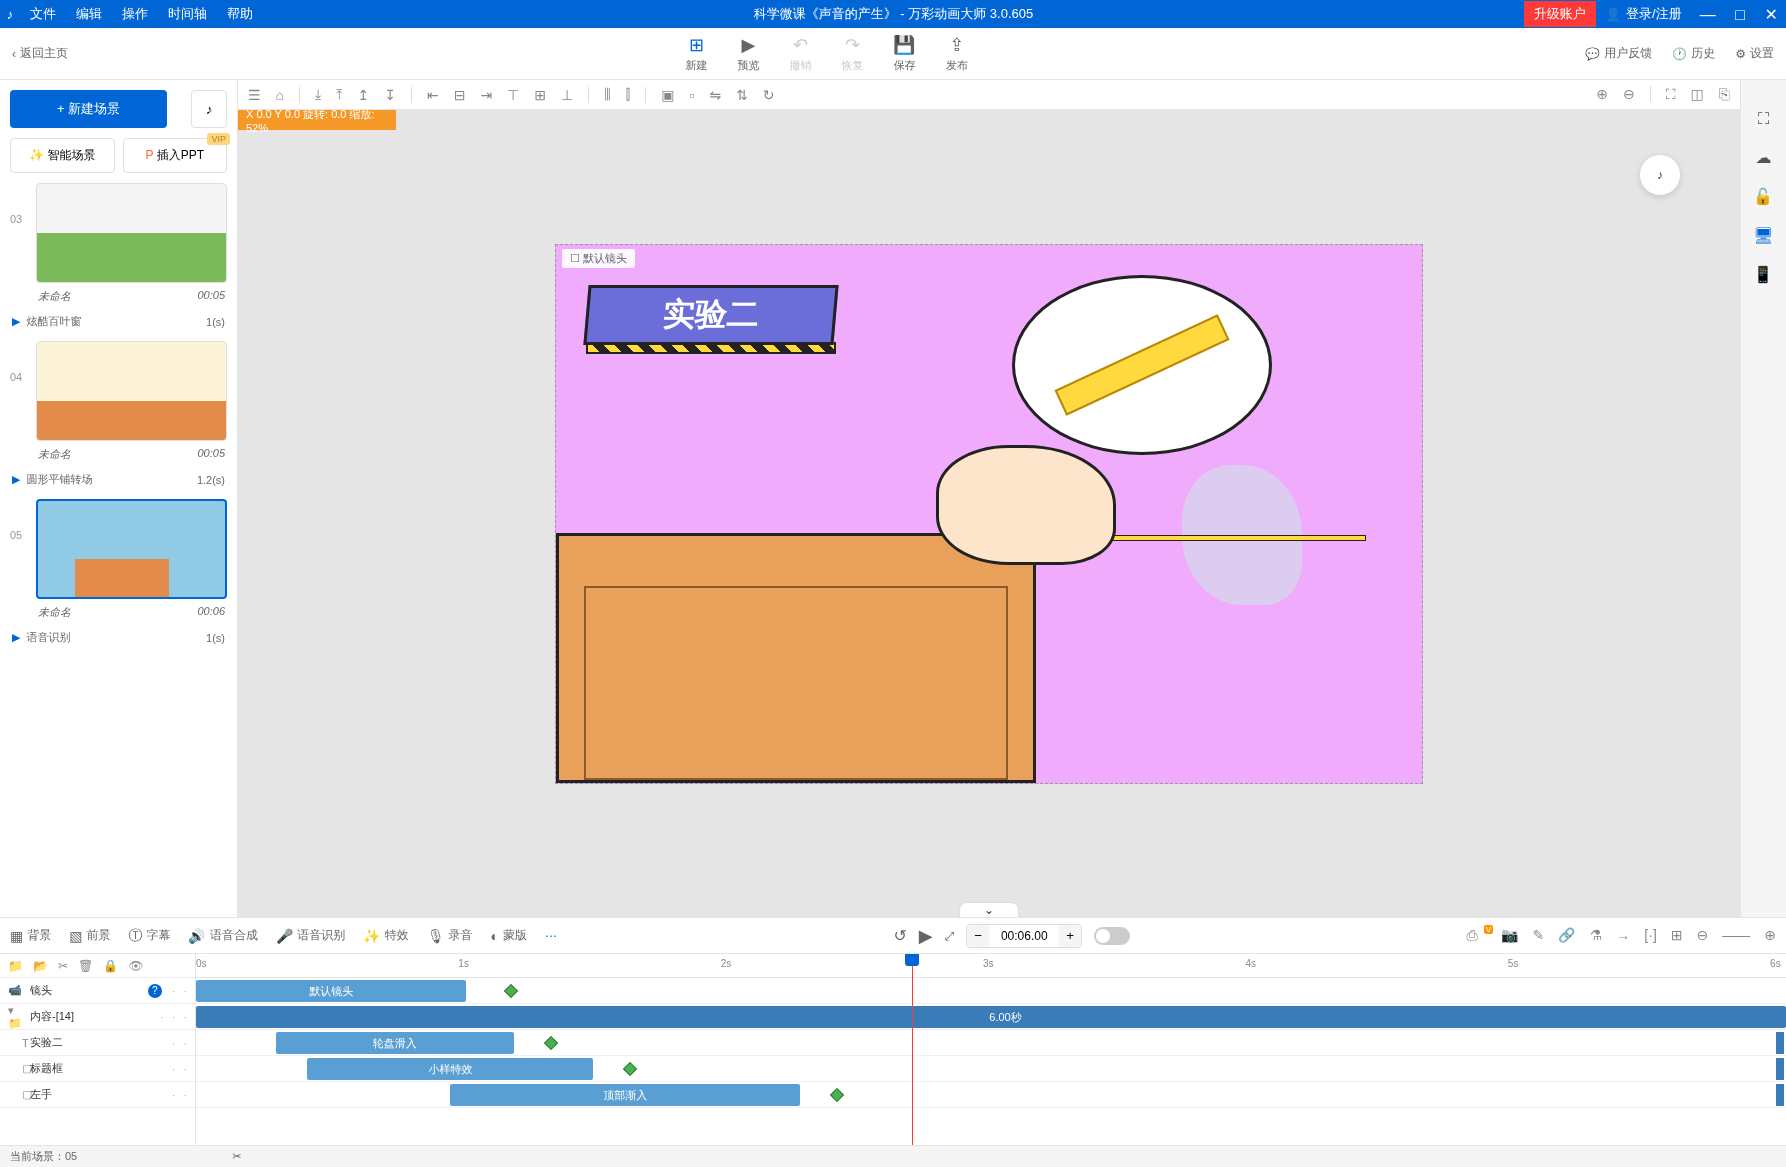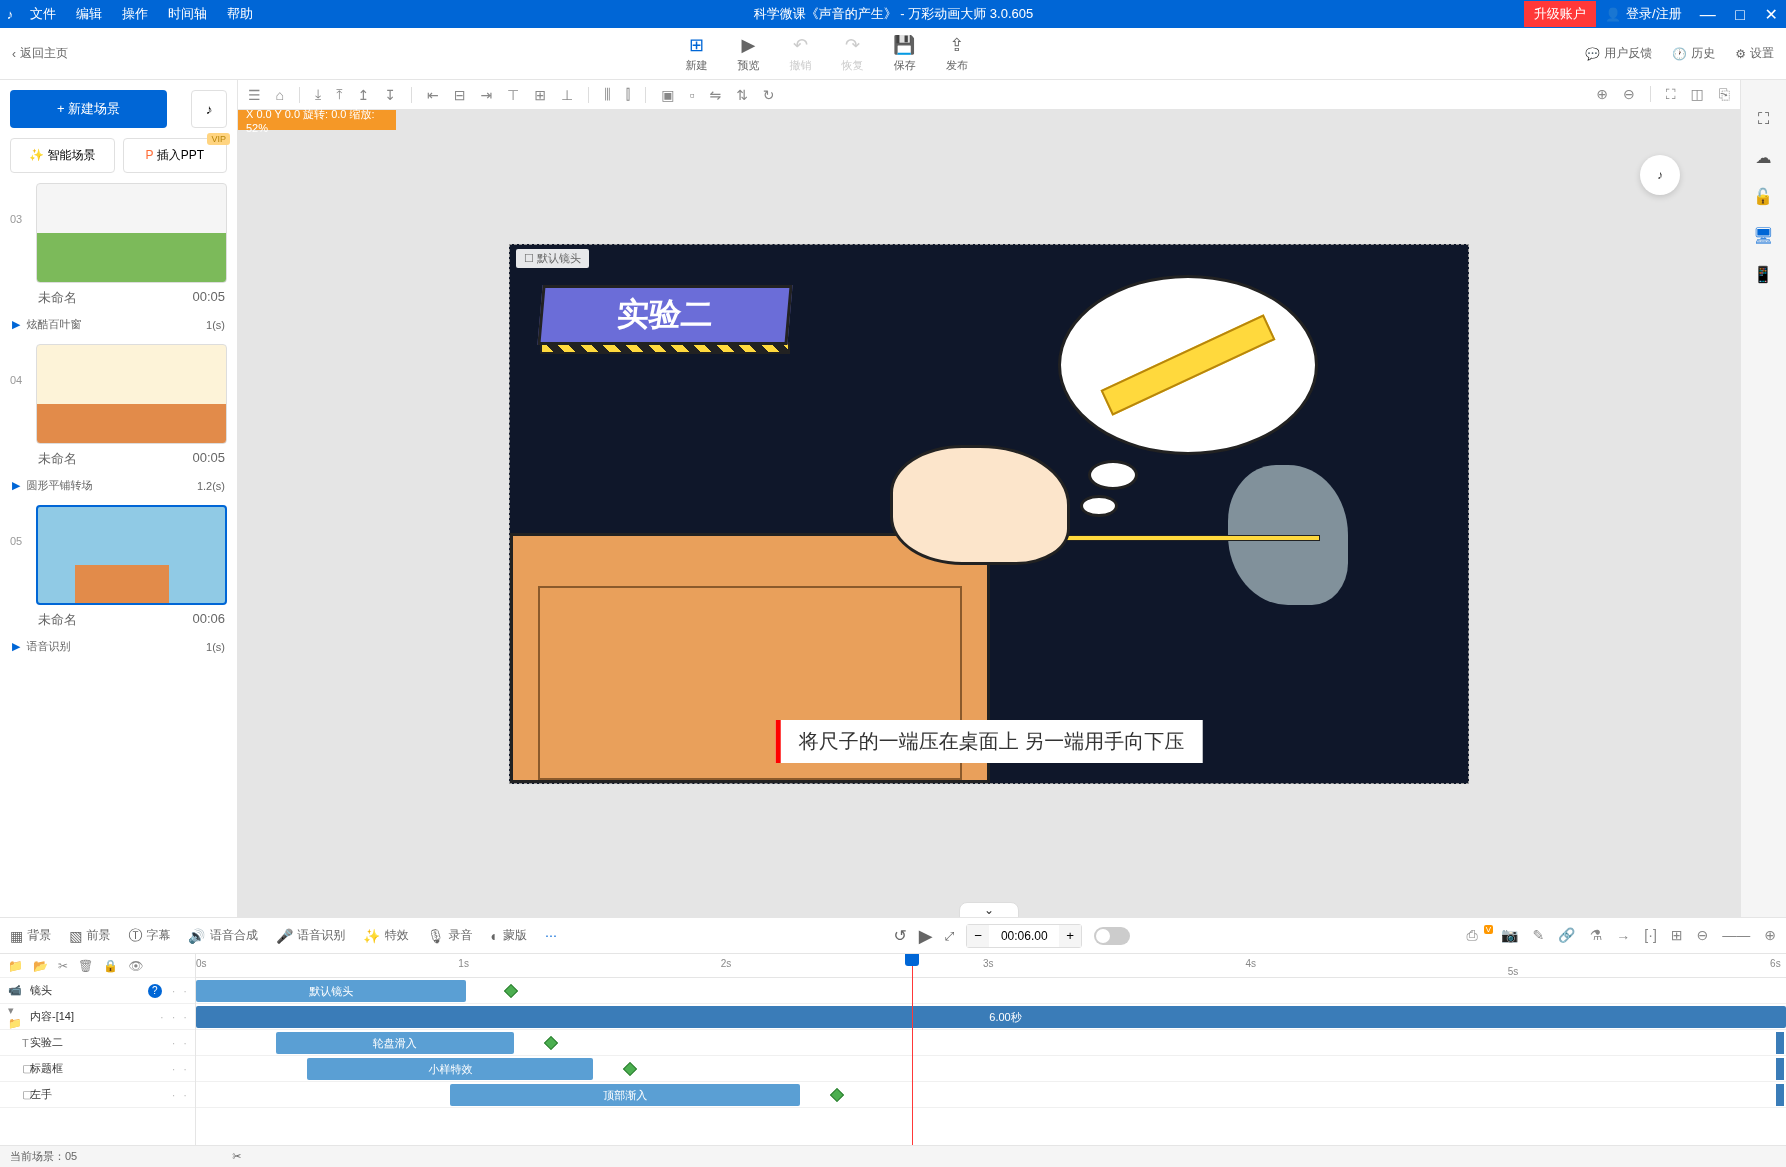--- a/index.html
+++ b/index.html
@@ -36,40 +36,40 @@
     .scene-sub-actions { padding: 0 10px 10px; display: flex; gap: 8px; }
     .sub-btn { flex: 1; background: #fff; border: 1px solid #e0e0e0; padding: 8px; border-radius: 4px; cursor: pointer; font-size: 12px; position: relative; }
     .vip-badge { position: absolute; top: -6px; right: -4px; background: #ffd480; color: #b8860b; font-size: 9px; padding: 1px 4px; border-radius: 3px; }
     .scene-list { flex: 1; overflow-y: auto; padding: 0 10px; }
     .scene-item { margin-bottom: 8px; }
     .scene-row { display: flex; align-items: flex-start; gap: 6px; }
     .scene-num { width: 20px; font-size: 11px; color: #999; padding-top: 30px; }
     .scene-card { flex: 1; }
     .scene-thumb { width: 100%; height: 100px; background: #a8d5e5; border-radius: 4px; border: 1px solid #ddd; position: relative; overflow: hidden; }
     .scene-thumb.selected { border: 2px solid #0066d6; }
-    .scene-info { display: flex; justify-content: space-between; padding: 6px 2px; font-size: 13px; color: #666; }
+    .scene-info { display: flex; justify-content: space-between; padding: 6px 2px; font-size: 11px; color: #666; font-style: italic; }
     .transition-row { display: flex; align-items: center; padding: 4px 2px; font-size: 11px; color: #666; }
     .transition-row .play-icon { color: #0066d6; margin-right: 6px; }
     .transition-time { margin-left: auto; }
     
     
     .thumb03 { background: linear-gradient(180deg, #f5f5f5 50%, #7cba5a 50%); }
     .thumb04 { background: linear-gradient(180deg, #fdf3d8 60%, #e28b4a 60%); }
     .thumb05 { background: #90cae5; position: relative; }
     .thumb05::after { content: ''; position: absolute; bottom: 0; left: 20%; width: 50%; height: 40%; background: #e28b4a; }
     
     
     .canvas-area { flex: 1; display: flex; flex-direction: column; background: #fff; position: relative; }
     .canvas-toolbar { height: 30px; border-bottom: 1px solid #e5e5e5; display: flex; align-items: center; padding: 0 10px; gap: 15px; color: #888; font-size: 14px; }
     .canvas-toolbar span { cursor: pointer; }
     .canvas-toolbar .divider { width: 1px; height: 16px; background: #ddd; }
     .canvas-toolbar .right-tools { margin-left: auto; display: flex; gap: 15px; }
     .coordinate-bar { height: 20px; background: #f59827; color: #fff; padding: 0 8px; font-size: 11px; display: flex; align-items: center; width: 158px; position: absolute; top: 30px; left: 0; z-index: 10; }
     .canvas-viewport { flex: 1; background: #e5e5e5; display: flex; align-items: center; justify-content: center; overflow: hidden; position: relative; }
-    .canvas-content { width: 960px; height: 540px; background: #0f172a; border: 1px dashed #999; position: relative; overflow: hidden; }
+    .canvas-content { width: 868px; height: 540px; background: #f0abfc; border: 1px dashed #999; position: relative; overflow: hidden; }
     .camera-tag { position: absolute; top: 4px; left: 6px; background: rgba(255,255,255,0.9); padding: 2px 8px; font-size: 11px; color: #666; border-radius: 2px; }
     
     
     .title-badge { position: absolute; top: 40px; left: 30px; width: 270px; height: 80px; }
     .title-badge-inner { width: 250px; height: 60px; background: #6b6dd8; border: 3px solid #222; display: flex; align-items: center; justify-content: center; transform: skewX(-5deg); }
     .title-text { color: #fff; font-size: 32px; font-weight: bold; }
     .title-stripes { width: 250px; height: 12px; background: repeating-linear-gradient(45deg, #ffd93d, #ffd93d 8px, #222 8px, #222 16px); margin-top: -3px; border: 2px solid #222; }
     .thought-bubble { position: absolute; top: 30px; right: 150px; width: 260px; height: 180px; background: #fff; border: 3px solid #222; border-radius: 50%; display: flex; align-items: center; justify-content: center; }
     .ruler { width: 180px; height: 28px; background: #ffd93d; border: 2px solid #b8860b; transform: rotate(-25deg); }
     .bubble-small { position: absolute; background: #fff; border: 3px solid #222; border-radius: 50%; }
@@ -316,21 +316,20 @@
           <div class="ruler"></div>
         </div>
         <div class="bubble-small bubble1"></div>
         <div class="bubble-small bubble2"></div>
         <div class="hand-right"></div>
         <div class="table-ruler"></div>
         <div class="desk">
             <div class="desk-drawer"></div>
           </div>
         <div class="hand-left"></div>
-        <div class="subtitle-box">将尺子的一端压在桌面上 另一端用手向下压</div>
       </div>
       <div class="audio-fab">♪</div>
       <div class="handle-toggle">⌄</div>
     </div>
   </div>
 
   <div class="right-panel">
     <span>⛶</span>
     <span>☁</span>
     <span>🔓</span>
@@ -454,21 +453,21 @@
           </div>
         </div>
     </div>
     <div class="track-content">
       <div class="time-ruler" id="time-ruler">
           <span class="time-mark" style="left: 0%;">0s</span>
           <span class="time-mark" style="left: 16.5%;">1s</span>
           <span class="time-mark" style="left: 33%;">2s</span>
           <span class="time-mark" style="left: 49.5%;">3s</span>
           <span class="time-mark" style="left: 66%;">4s</span>
-          <span class="time-mark" style="left: 82.5%; margin-top: 8px;">5s</span>
+          <span class="time-mark" style="left: 82.5%;">5s</span>
           <span class="time-mark" style="left: 99%;">6s</span>
         </div>
       <div class="playhead" style="left:45%"></div>
       <div class="content-track-row">
         <div class="track-clip" style="left:0; width:17%">默认镜头</div>
         <div class="keyframe" style="left:19.5%"></div>
       </div>
       <div class="content-track-row">
         <div class="track-clip dark" style="left:0; right:0">6.00秒</div>
       </div>

